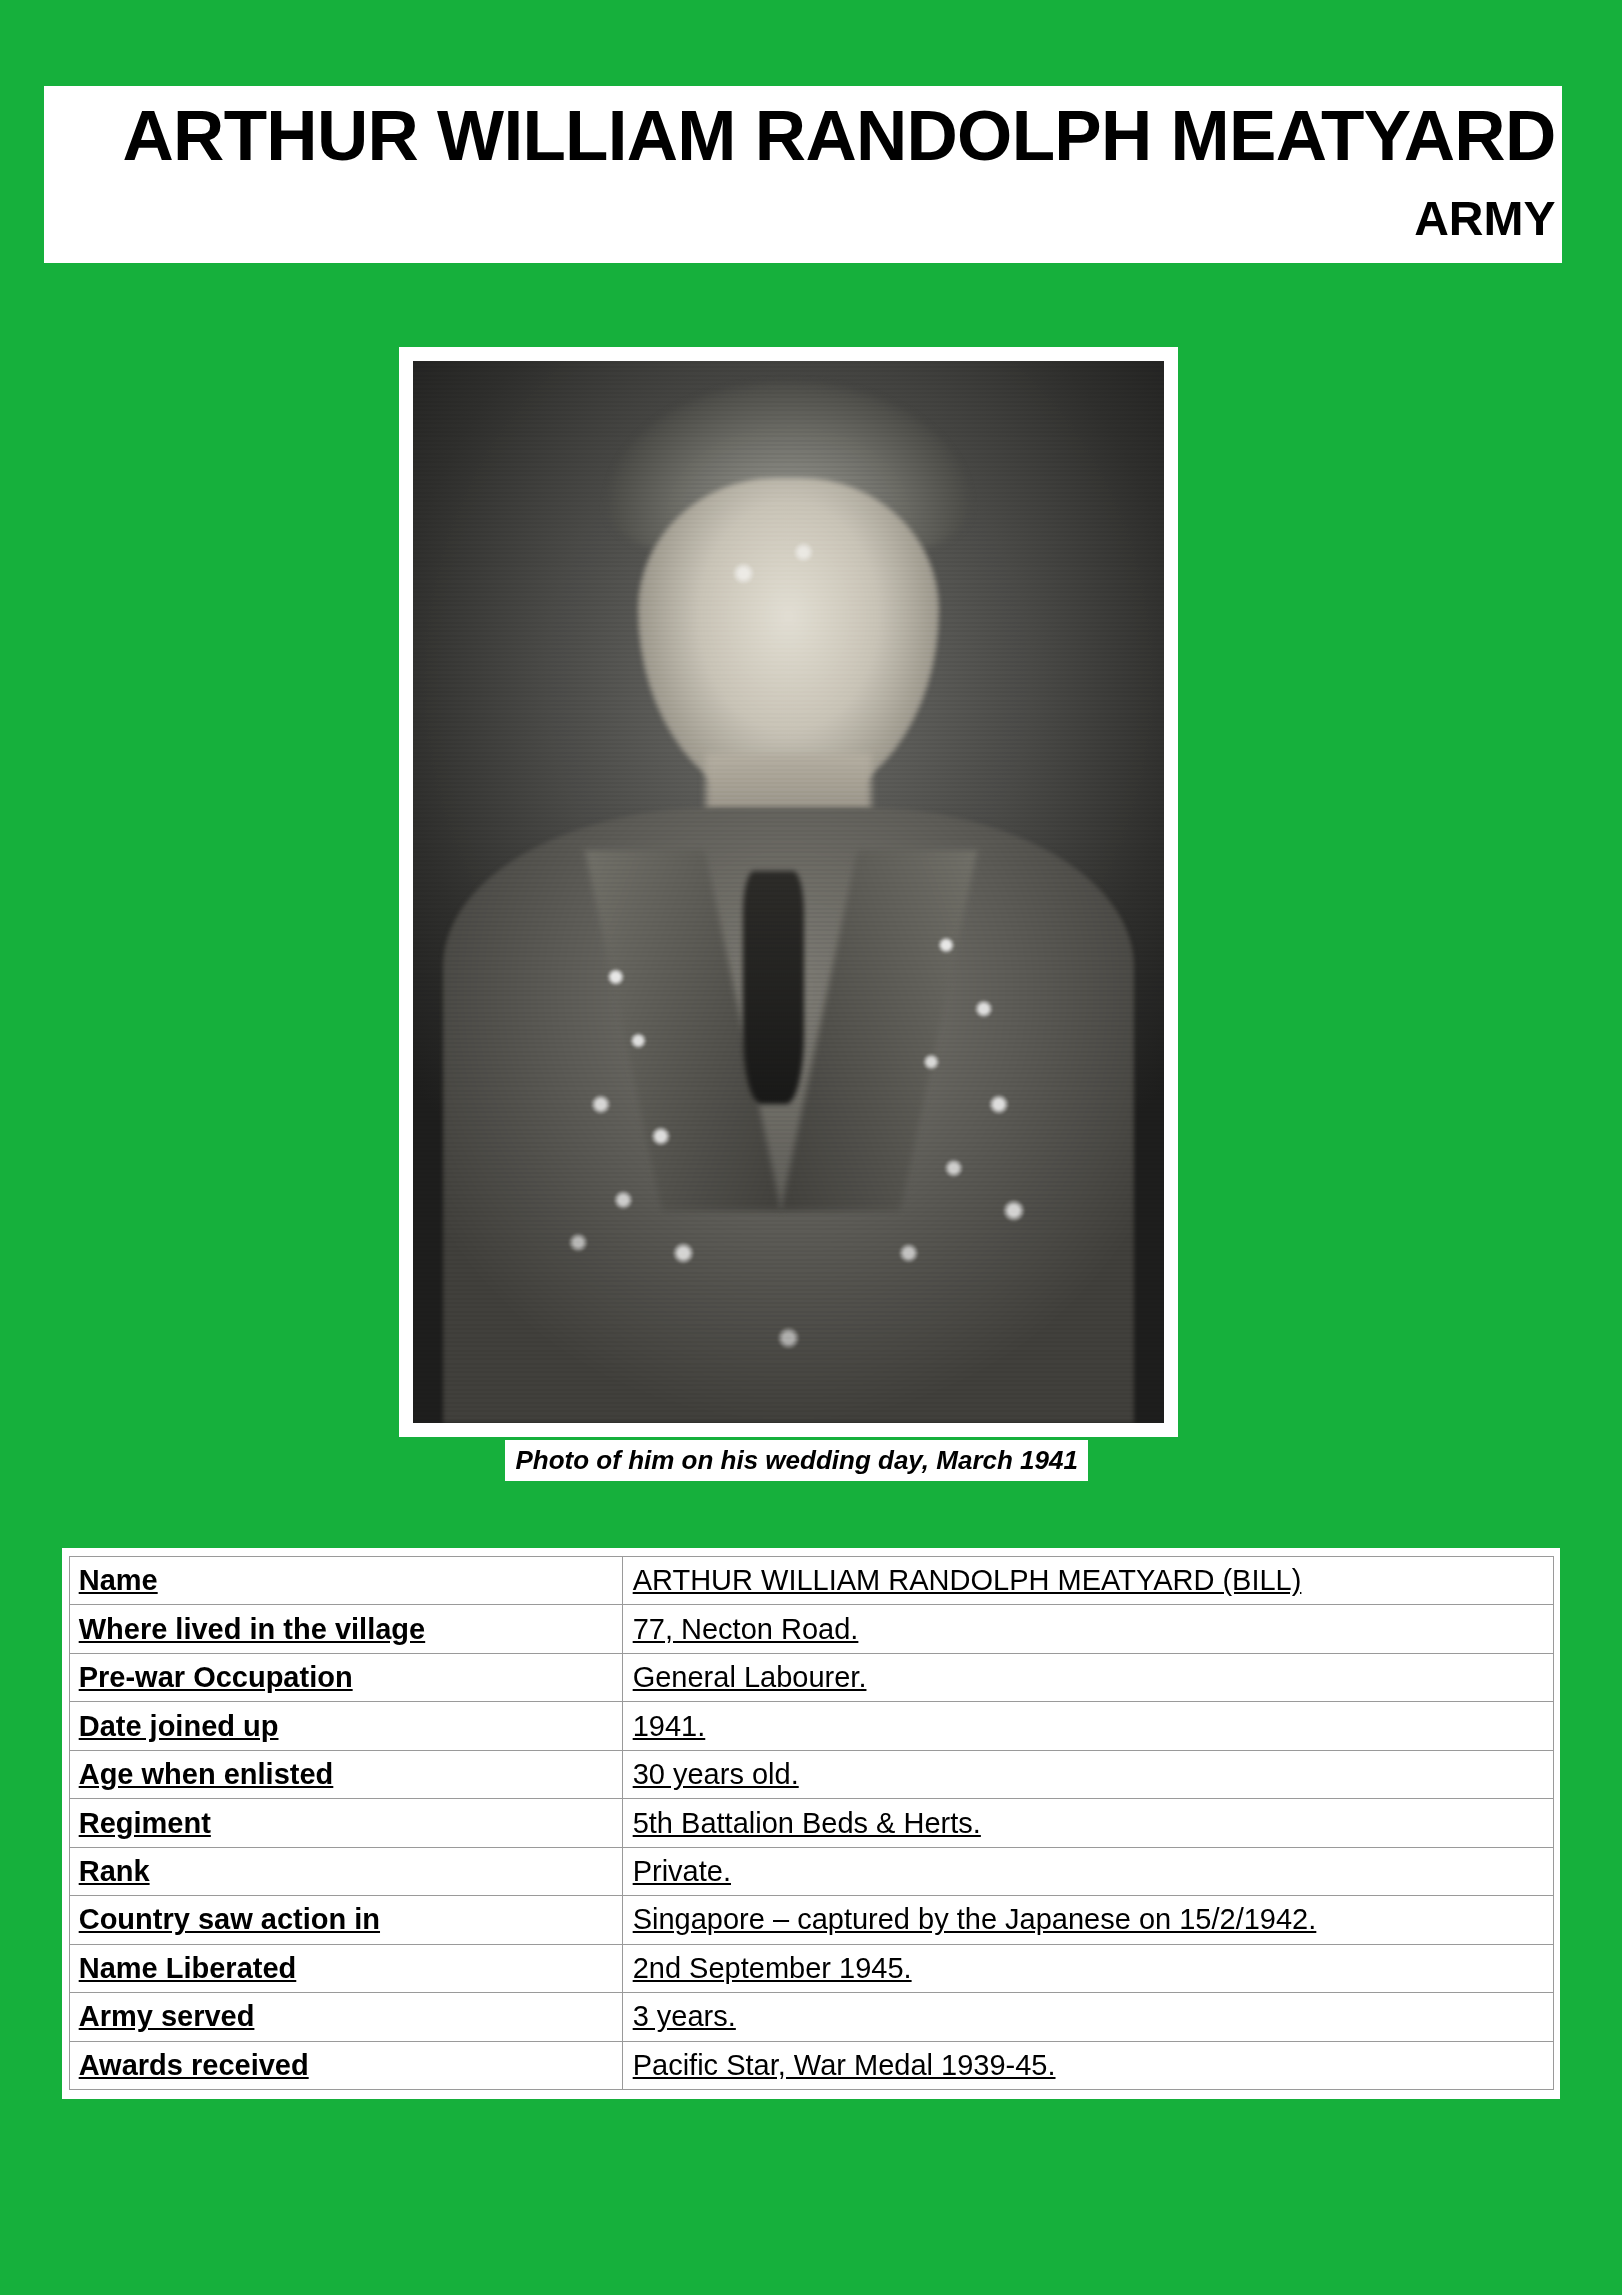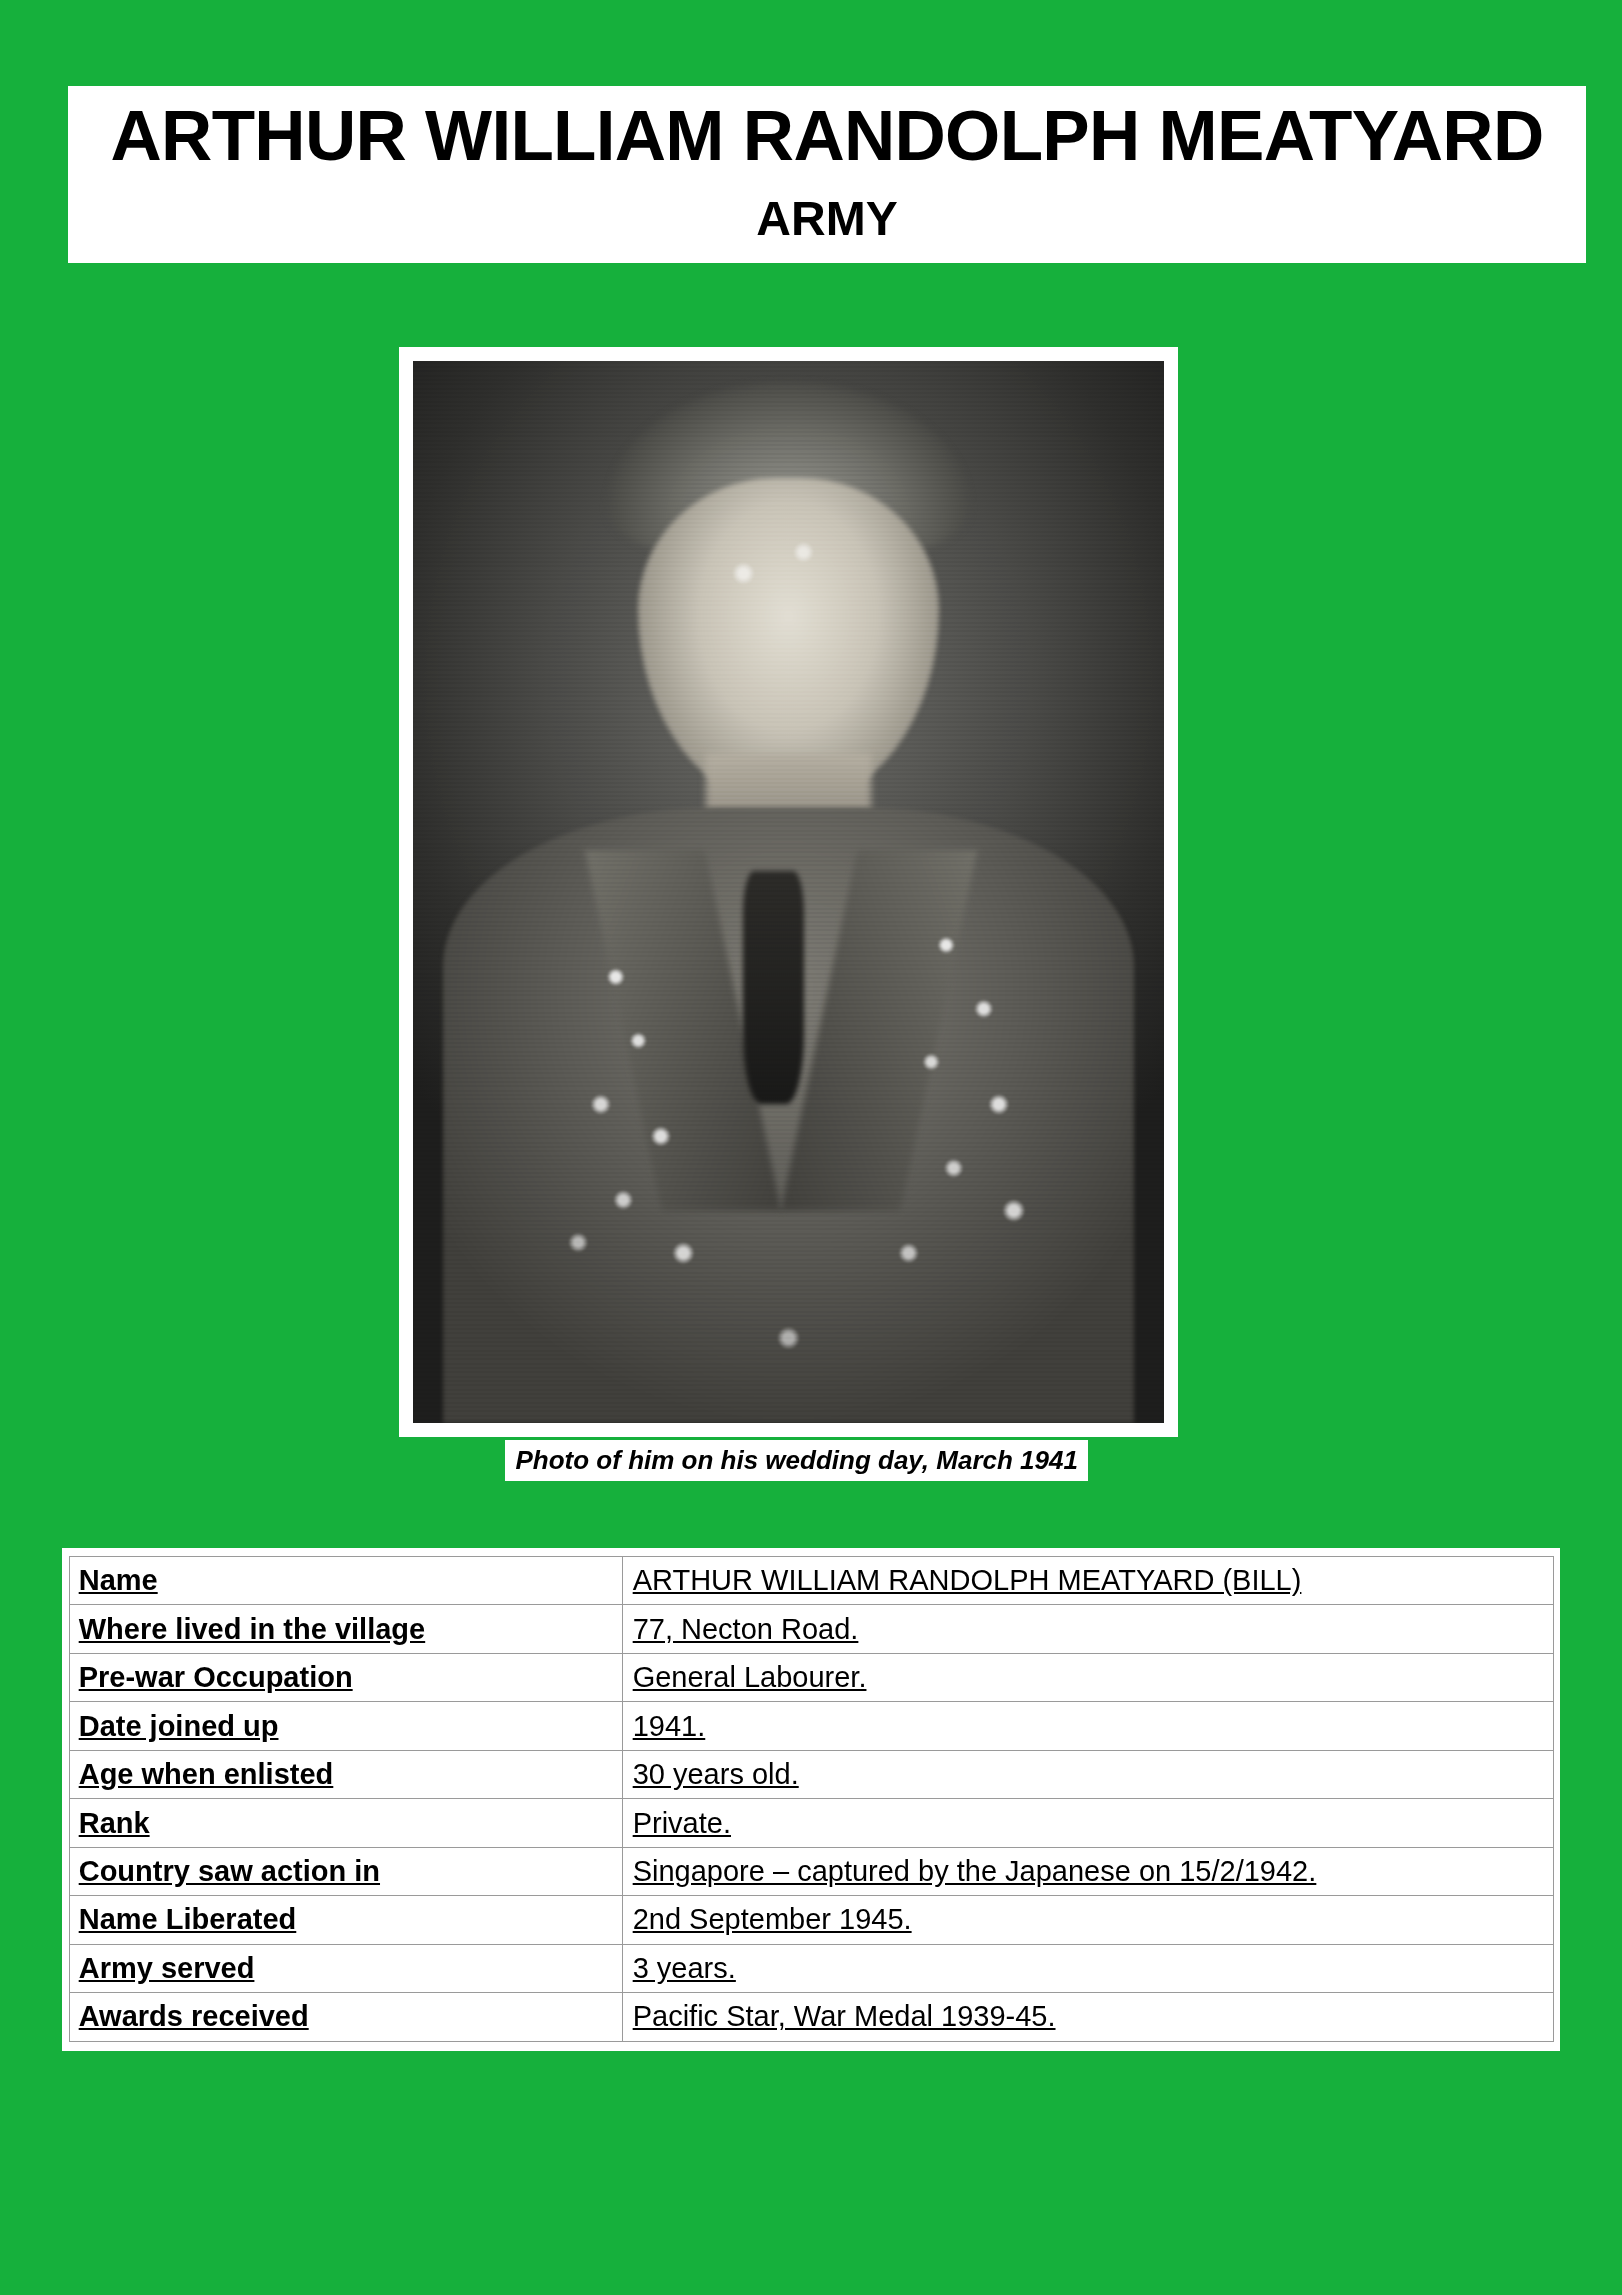--- a/index.html
+++ b/index.html
@@ -18,27 +18,27 @@
     position: relative;
     width: 1623px;
     height: 2295px;
     background: #16b03c;
     box-sizing: border-box;
   }
 
   
   .title-block {
     position: absolute;
-    left: 68px;
+    left: 44px;
     top: 86px;
     width: 1518px;
     background: #ffffff;
     padding: 11.8px 6.5px 17px 6.5px;
     box-sizing: border-box;
-    text-align: center;
+    text-align: right;
   }
   .title-main {
     font-size: 71px;
     font-weight: bold;
     line-height: 1.08;
     color: #000000;
     letter-spacing: -0.7px;
     white-space: nowrap;
   }
   .title-sub {
@@ -265,20 +265,24 @@
         </tr>
         <tr>
           <td class="label">Date joined up</td>
           <td class="value">1941.</td>
         </tr>
         <tr>
           <td class="label">Age when enlisted</td>
           <td class="value">30 years old.</td>
         </tr>
         <tr>
+          <td class="label">Regiment</td>
+          <td class="value">5th Battalion Beds &amp; Herts.</td>
+        </tr>
+        <tr>
           <td class="label">Rank</td>
           <td class="value">Private.</td>
         </tr>
         <tr>
           <td class="label">Country saw action in</td>
           <td class="value">Singapore – captured by the Japanese on 15/2/1942.</td>
         </tr>
         <tr>
           <td class="label">Name Liberated</td>
           <td class="value">2nd September 1945.</td>

